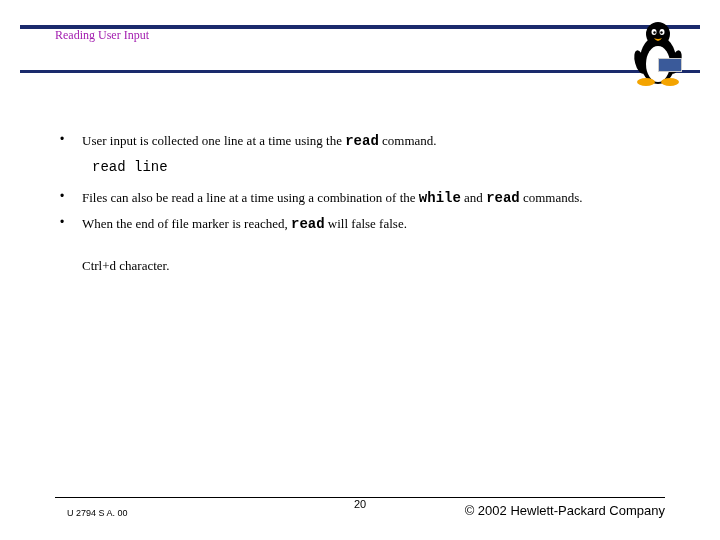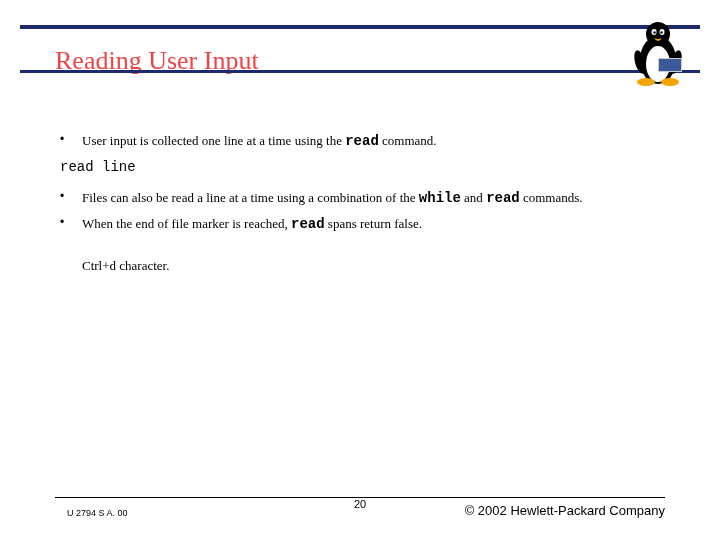--- a/index.html
+++ b/index.html
@@ -14,25 +14,25 @@
   .top-bar {
     position: absolute;
     top: 25px;
     left: 20px;
     right: 20px;
     height: 4px;
     background: #1a2a6c;
   }
   .title {
     position: absolute;
-    top: 46px;
+    top: 28px;
     left: 55px;
-    font-size: 26px;
+    font-size: 12px;
     font-family: "Georgia", serif;
-    color: #ef4444;
+    color: #a21caf;
     font-style: normal;
   }
   .title-underline {
     position: absolute;
     top: 70px;
     left: 20px;
     right: 20px;
     height: 3px;
     background: #1a2a6c;
   }
@@ -67,20 +67,21 @@
     flex: 1;
   }
   .code-inline {
     font-family: "Courier New", monospace;
     font-size: 14px;
     font-weight: bold;
   }
   .code-block {
     font-family: "Courier New", monospace;
     font-size: 14px;
+    margin-left: 32px;
     margin-top: 4px;
     margin-bottom: 8px;
     line-height: 1.6;
     white-space: pre;
   }
   .footer-line {
     position: absolute;
     bottom: 42px;
     left: 55px;
     right: 55px;
@@ -161,21 +162,21 @@
     <div class="bullet-mark">•</div>
     <div class="bullet-body">
       <span>Files can also be read a line at a time using a combination of the </span><span class="code-inline">while</span><span> and </span><span class="code-inline">read</span><span> commands.</span>
     </div>
   </div>
 
 
   <div class="bullet-row">
     <div class="bullet-mark">•</div>
     <div class="bullet-body">
-      <span>When the end of file marker is reached, </span><span class="code-inline">read</span><span> spans return false.</span><br>
+      <span>When the end of file marker is reached, </span><span class="code-inline">read</span><span> will false false.</span><br>
       <br>
       <span>Ctrl+d character.</span>
     </div>
   </div>
 
 </div>
 
 <div class="footer-line"></div>
 <div class="footer-left">U 2794 S A. 00</div>
 <div class="footer-center">20</div>

